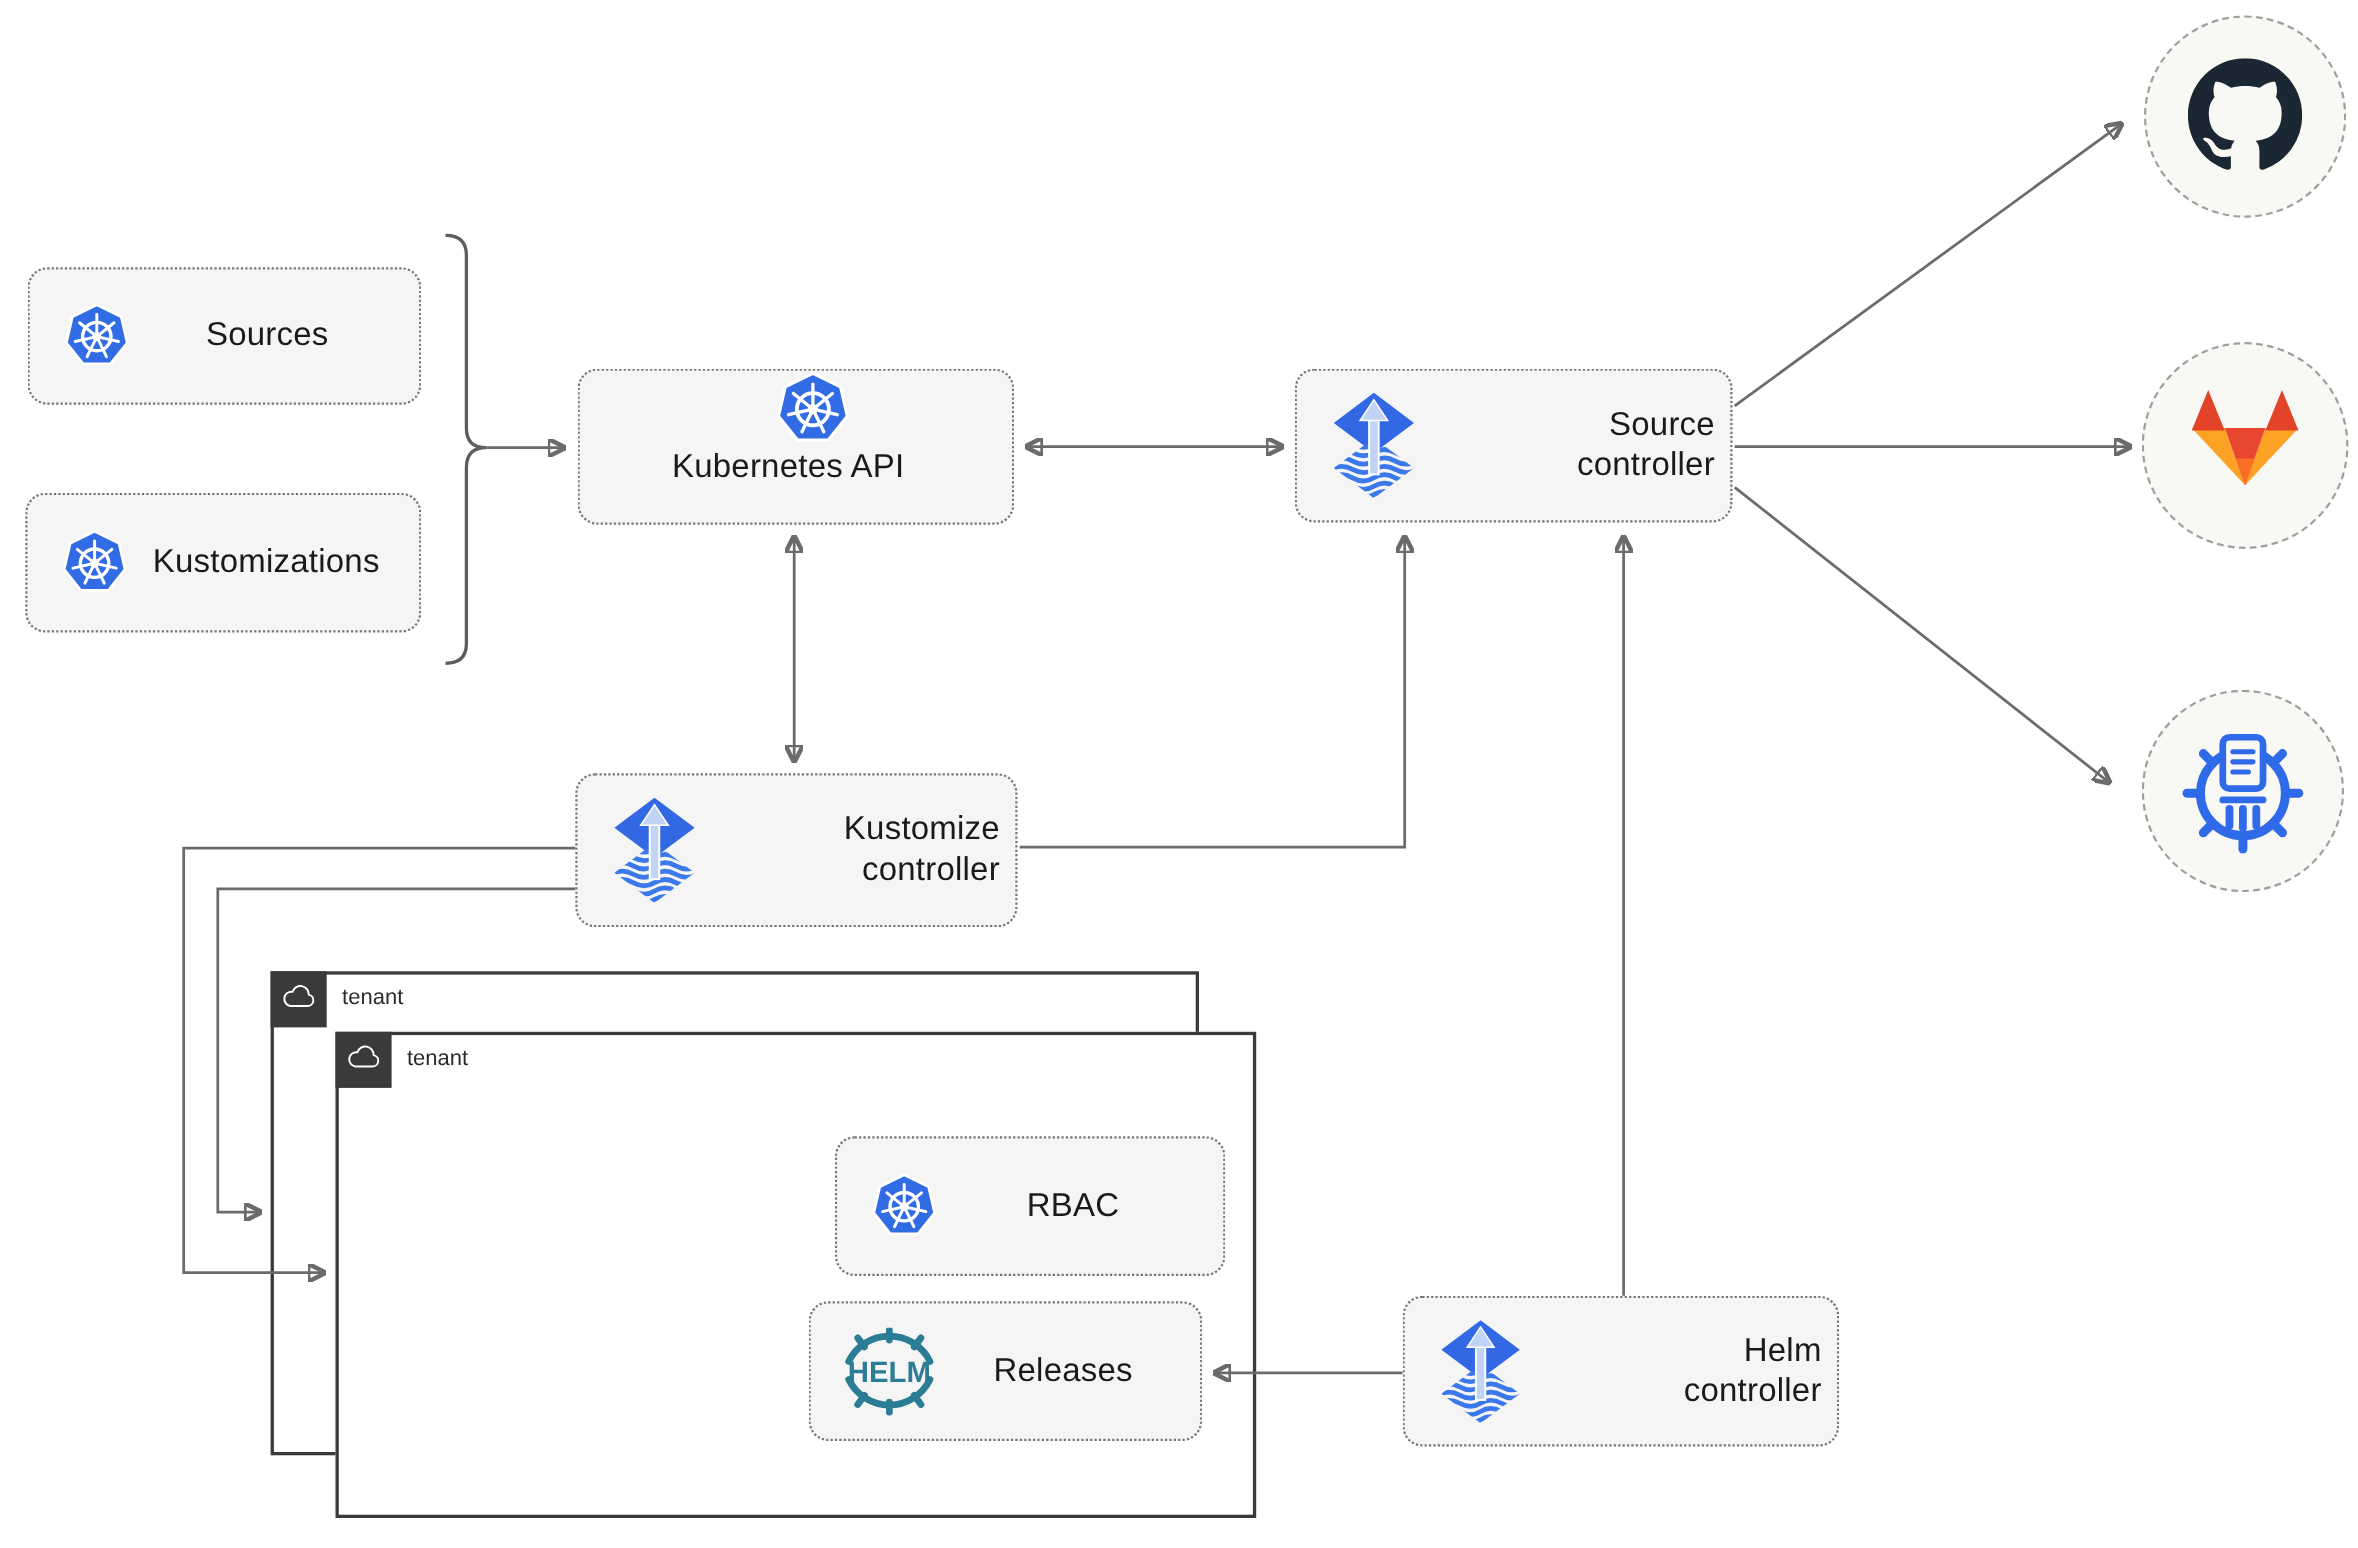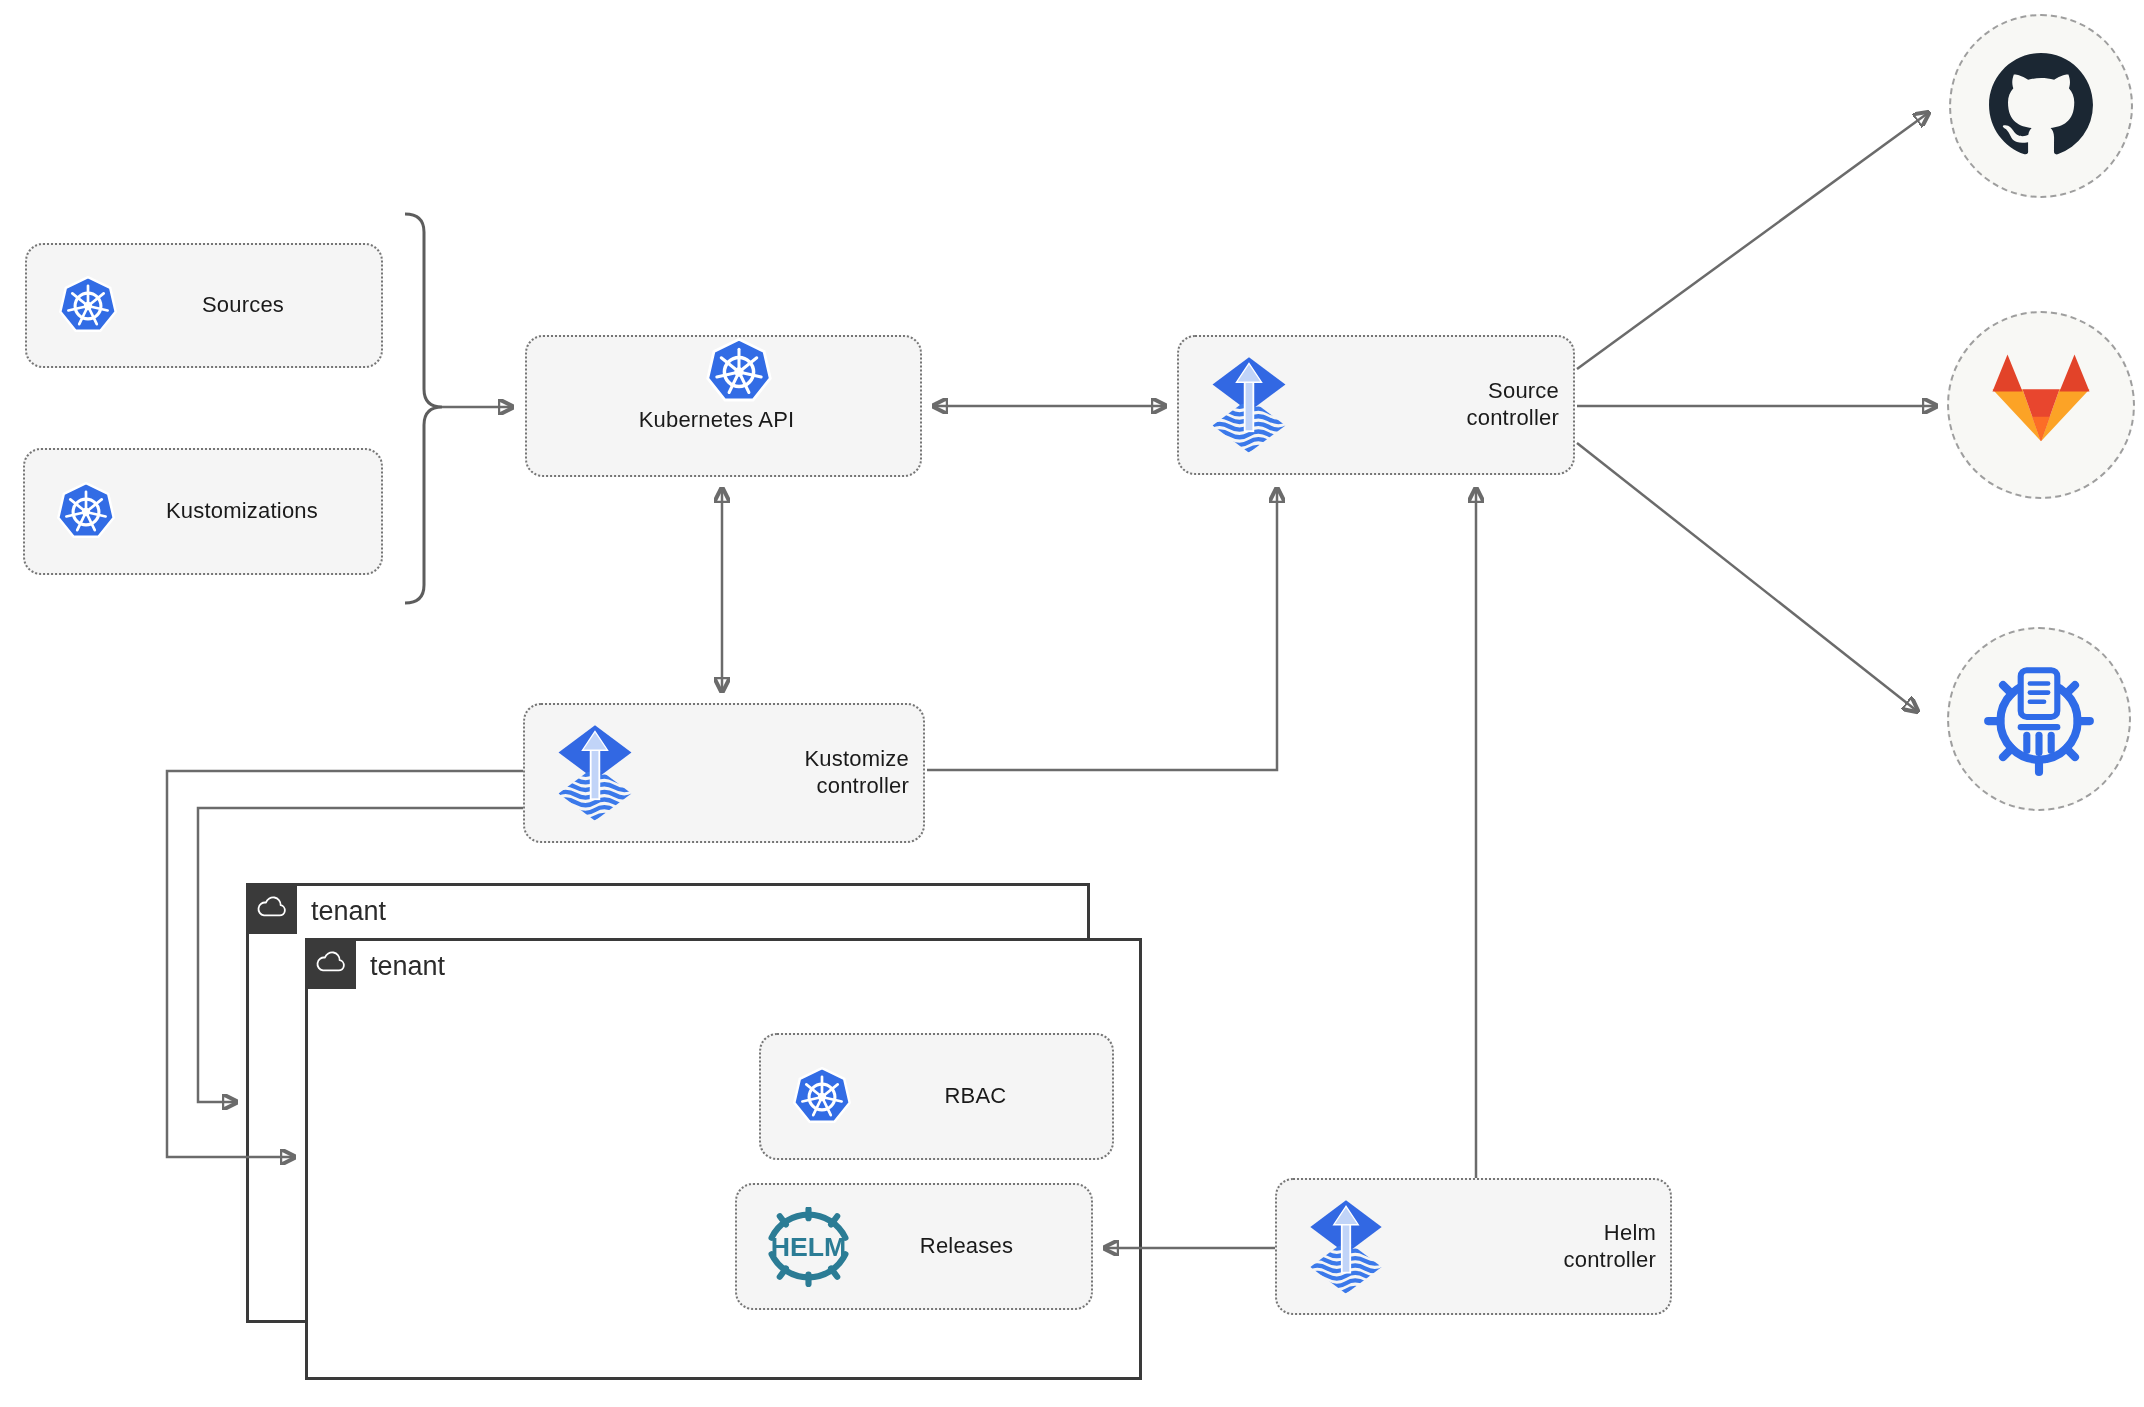--- a/index.html
+++ b/index.html
@@ -3,21 +3,21 @@
 <meta charset="utf-8">
 <style>
   html,body{margin:0;padding:0;background:#ffffff;}
   #canvas{position:relative;width:2144px;height:1407px;background:#ffffff;overflow:hidden;
           font-family:"Liberation Sans","DejaVu Sans",sans-serif;}
 
   
   .node{position:absolute;background:#f5f5f5;border:2px dotted #757575;border-radius:18px;
         display:flex;align-items:center;box-sizing:border-box;z-index:3;}
   .node .ic{flex:0 0 auto;margin-left:30px;display:flex;align-items:center;justify-content:center;}
-  .node .lbl{flex:1 1 auto;text-align:center;color:#1a1a1a;font-size:22px;letter-spacing:.2px;
+  .node .lbl{flex:1 1 auto;text-align:center;color:#1a1a1a;font-size:30px;letter-spacing:.2px;
              padding-right:14px;line-height:1.22;}
   .node .lbl.two{display:flex;flex-direction:column;align-items:flex-end;justify-content:center;}
 
   #n-sources{left:25px;top:243px;width:358px;height:125px;}
   #n-kustomizations{left:23px;top:448px;width:360px;height:127px;}
   #n-k8s-api{left:525px;top:335px;width:397px;height:142px;flex-direction:column;}
   #n-source-ctrl{left:1177px;top:335px;width:398px;height:140px;}
   #n-kustomize-ctrl{left:523px;top:703px;width:402px;height:140px;}
   #n-helm-ctrl{left:1275px;top:1178px;width:397px;height:137px;}
   #n-namespaces{left:343px;top:1033px;width:354px;height:127px;}
@@ -25,21 +25,21 @@
   #n-crds{left:340px;top:1183px;width:360px;height:127px;}
   #n-releases{left:735px;top:1183px;width:358px;height:127px;}
   #n-releases .ic{margin-left:24px;}
 
   
   .tenant{position:absolute;background:#ffffff;border:3px solid #3a3a3a;box-sizing:border-box;}
   #g-tenant-back{left:246px;top:883px;width:844px;height:440px;z-index:1;}
   #g-tenant-front{left:305px;top:938px;width:837px;height:442px;z-index:2;}
   .tenant .hdr{position:absolute;left:-3px;top:-3px;width:51px;height:51px;background:#3a3a3a;
                display:flex;align-items:center;justify-content:center;}
-  .tenant .tlabel{position:absolute;left:62px;top:10px;font-size:27px;color:#2b2b2b;}
+  .tenant .tlabel{position:absolute;left:62px;top:10px;font-size:20px;color:#2b2b2b;}
 
   
   .endpoint{position:absolute;border:2.5px dashed #9e9e9e;border-radius:50%;background:#f8f8f5;
             display:flex;align-items:center;justify-content:center;box-sizing:border-box;z-index:3;}
   #c-github{left:1949px;top:14px;width:184px;height:184px;}
   #c-gitlab{left:1947px;top:311px;width:188px;height:188px;}
   #c-chartmuseum{left:1947px;top:627px;width:184px;height:184px;}
 
   
   #wires{position:absolute;left:0;top:0;width:2144px;height:1407px;z-index:50;pointer-events:none;}

